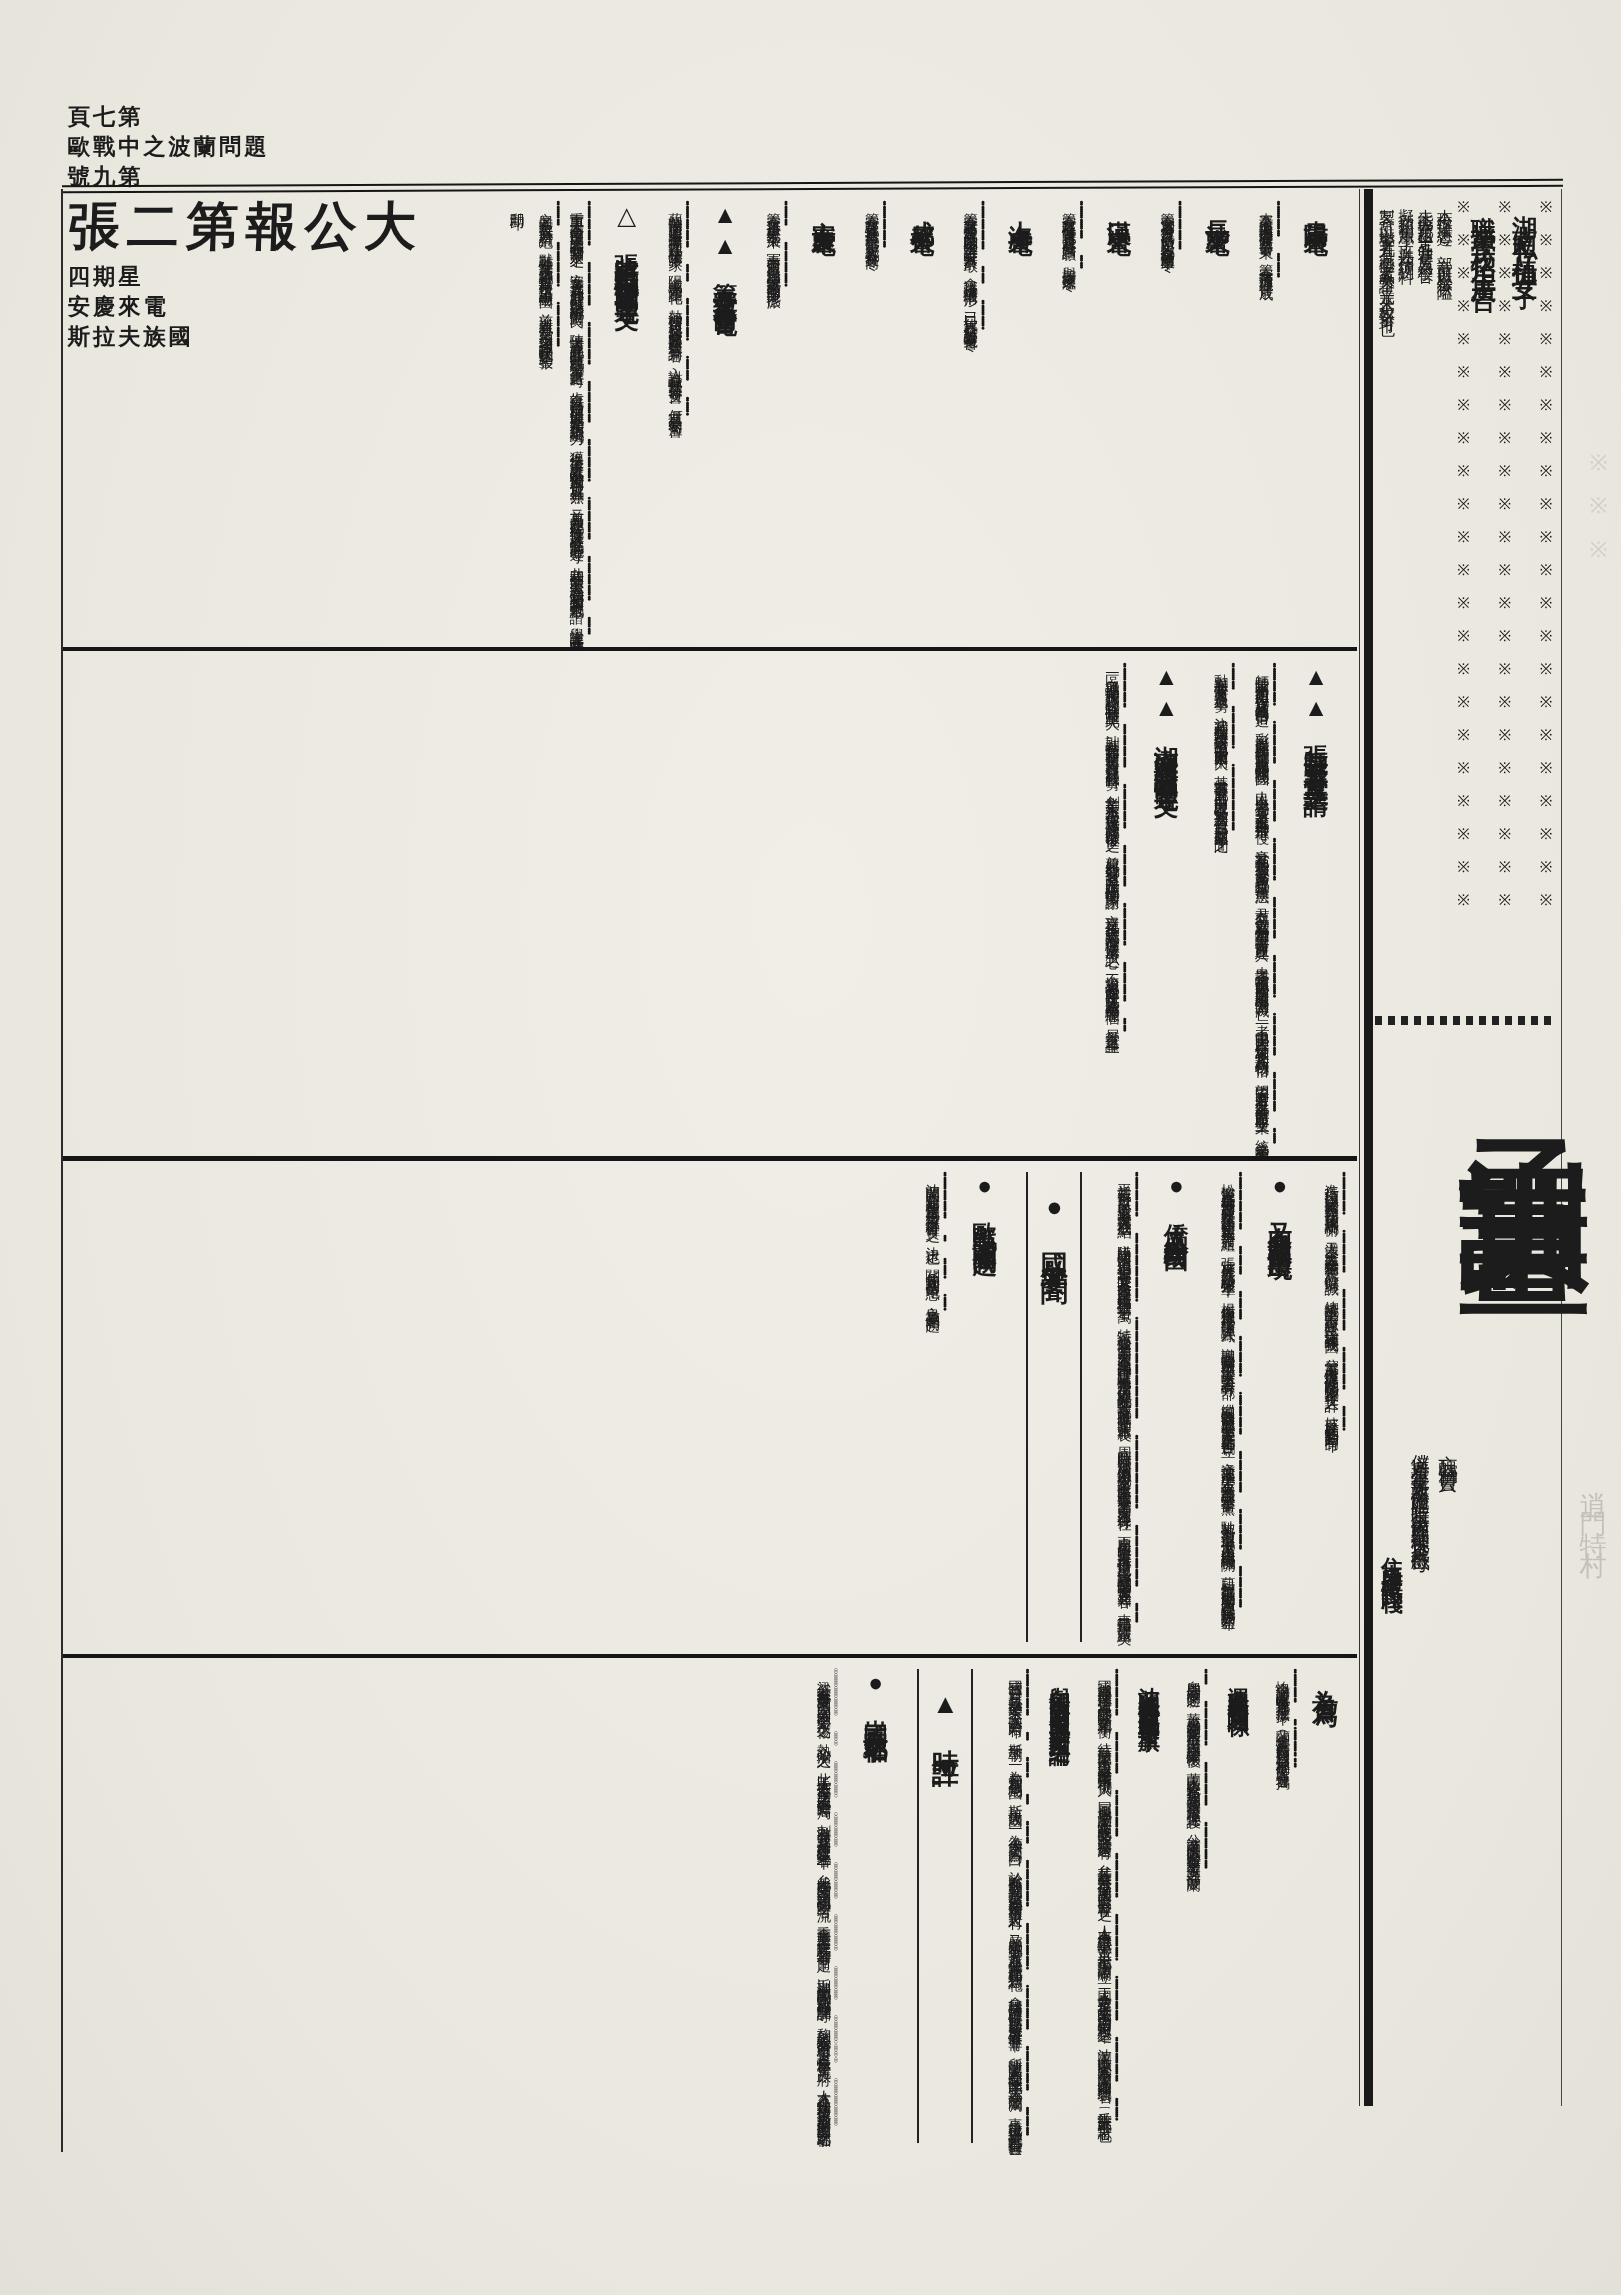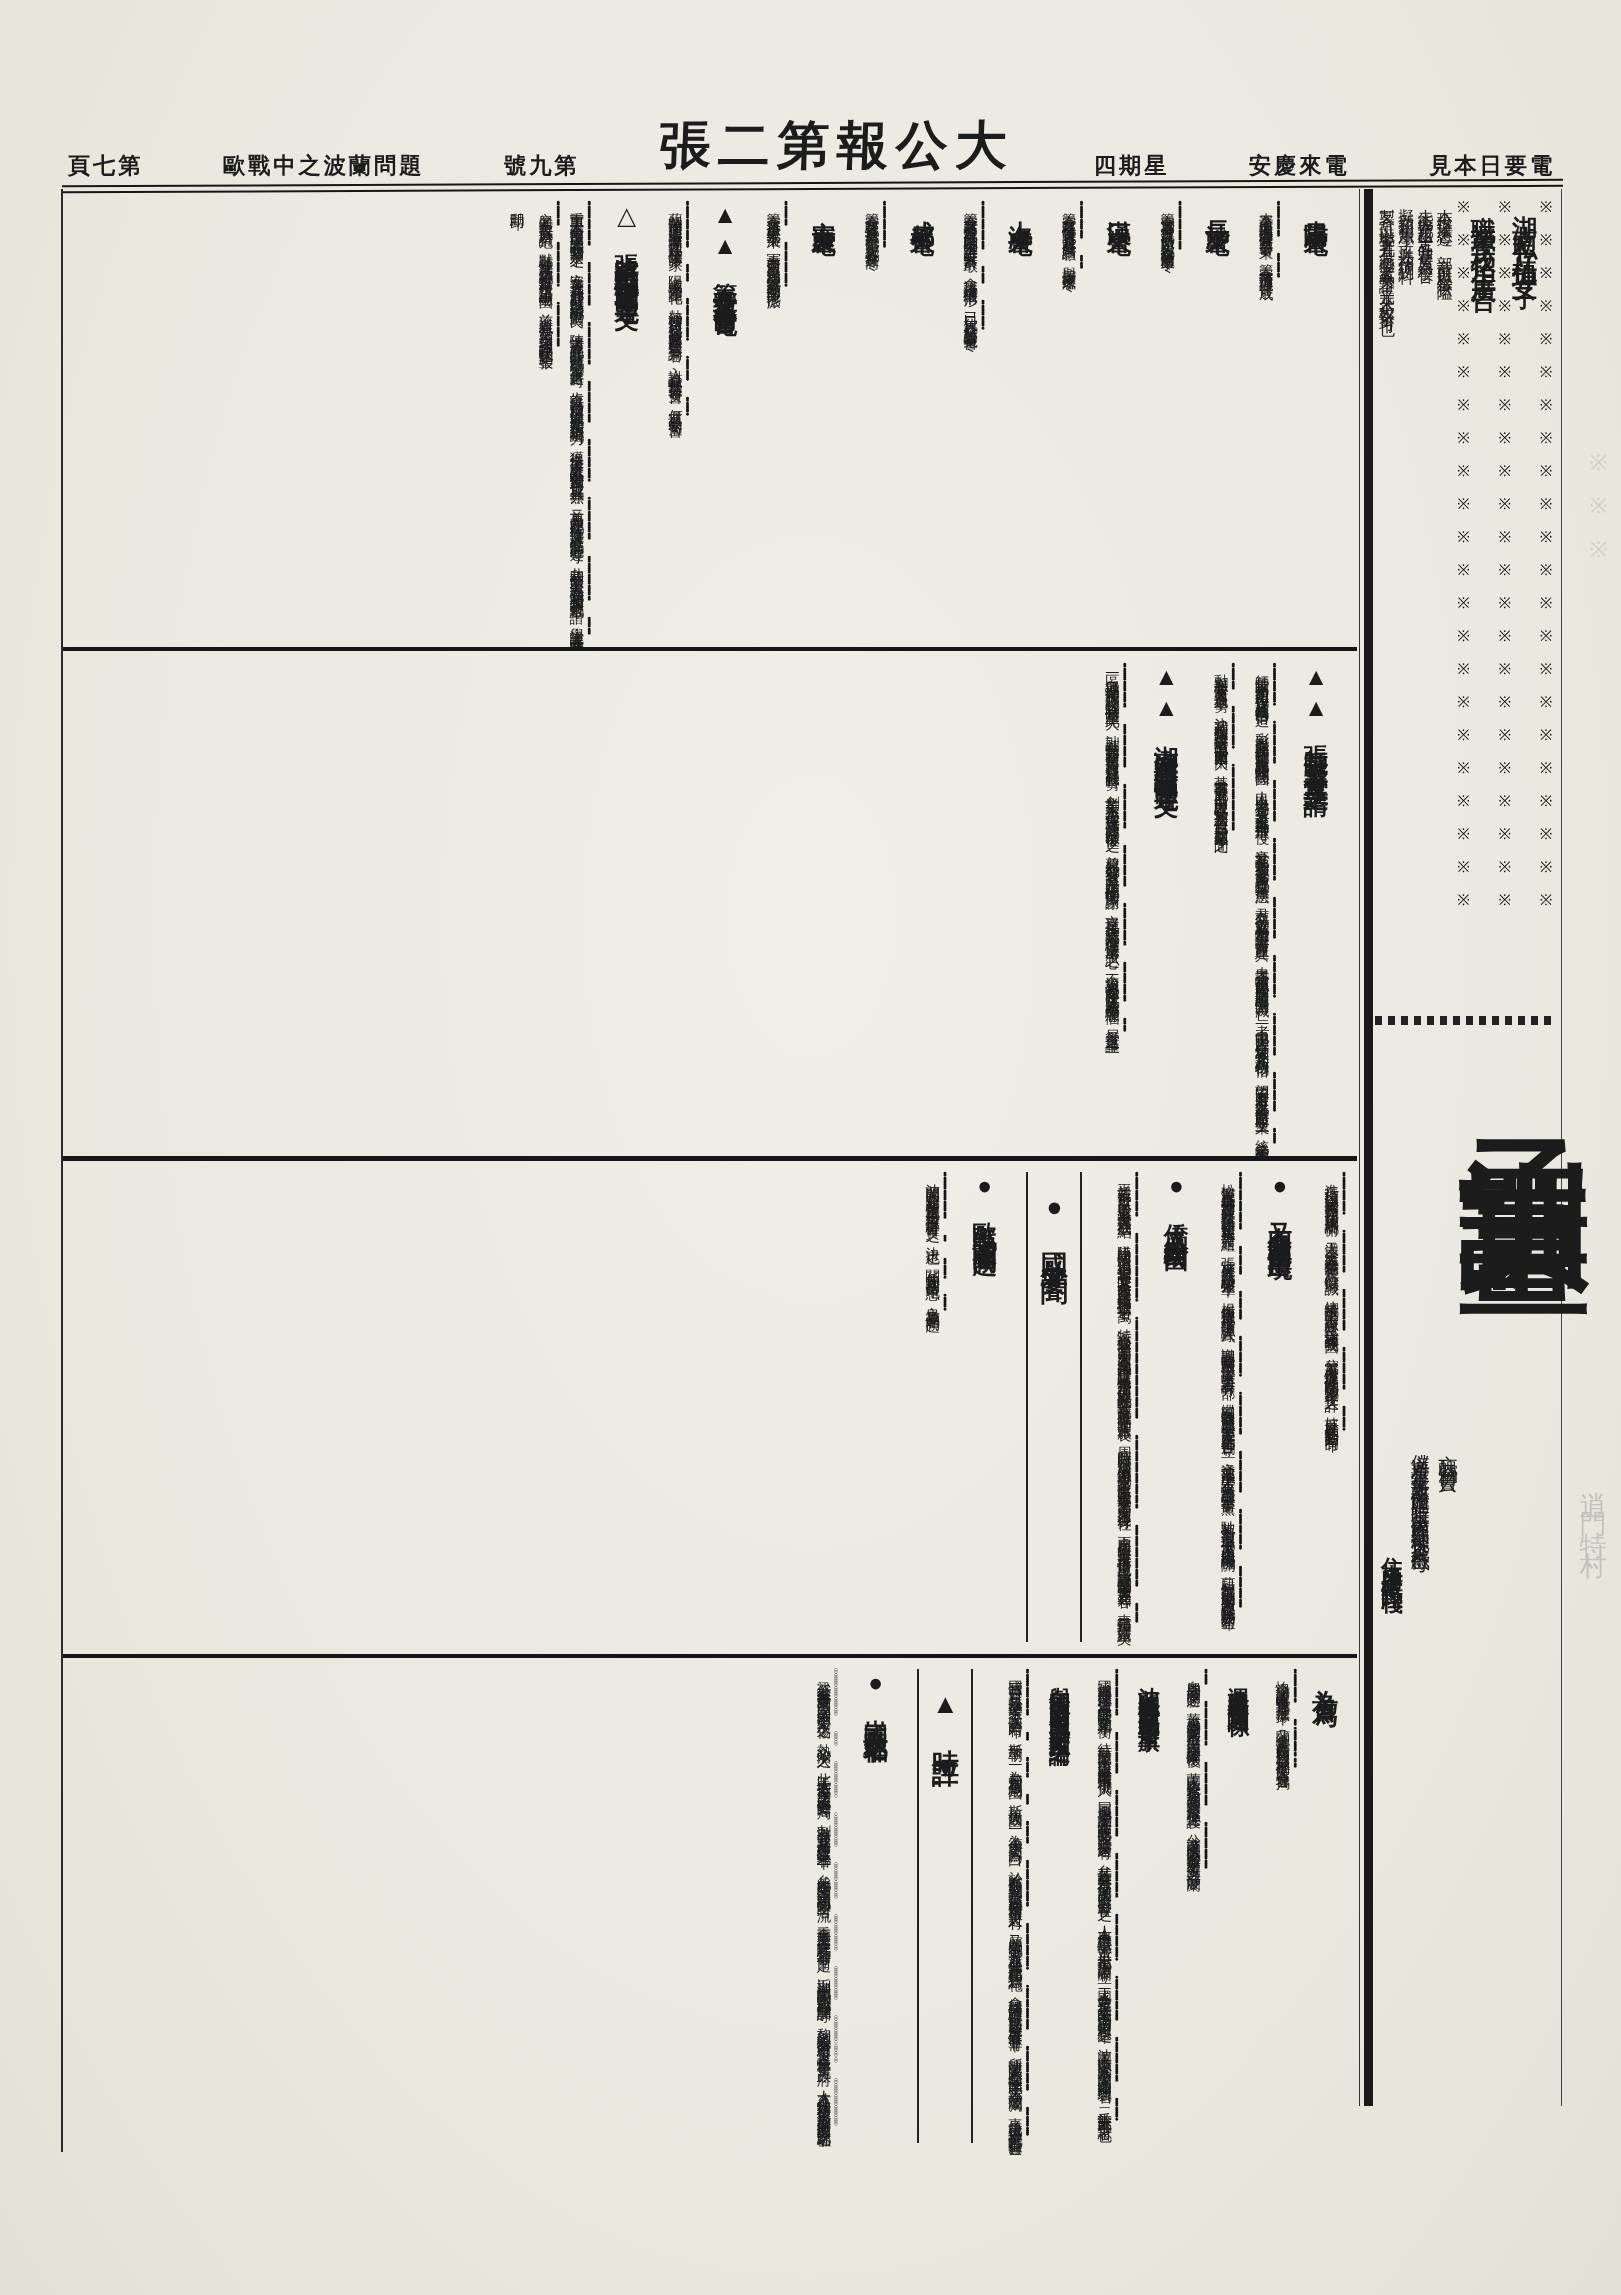--- a/index.html
+++ b/index.html
@@ -8,21 +8,21 @@
     position:relative; width:1622px; height:2295px;
     background:#edebe3;
     background-image: radial-gradient(ellipse at 50% 40%, #f0eee7 0%, #e9e7de 70%, #e3e1d7 100%);
     overflow:hidden;
     font-family:"Liberation Serif","DejaVu Serif",serif;
     color:#1c1c1c;
   }
   
   .header {
     position:absolute; top:102px; left:62px; width:1499px; height:79px;
-    display:flex; flex-direction:row; justify-content:space-between; align-items:flex-end;
+    display:flex; flex-direction:column; justify-content:space-between; align-items:flex-start;
     padding:0 5.8px;
   }
   .header .h-item { font-size:22.3px; font-weight:600; letter-spacing:2.9px; white-space:nowrap; }
   .header .masthead {
     font-size:52px; font-weight:800; letter-spacing:7.2px; white-space:nowrap;
     transform:skewX(-2deg);
   }
   .rule-top {
     position:absolute; left:62px; top:182px; width:1501px; height:8px;
     border-top:2.9px solid #161616; border-bottom:2.9px solid #161616;
@@ -104,21 +104,21 @@
 
 <div class="page">
 
   <div class="header">
     <span class="h-item">頁七第</span>
     <span class="h-item">歐戰中之波蘭問題</span>
     <span class="h-item">號九第</span>
     <span class="masthead">張二第報公大</span>
     <span class="h-item">四期星</span>
     <span class="h-item">安慶來電</span>
-    <span class="h-item">見本日要電</span>
+    <span class="h-item">斯拉夫族國</span>
   </div>
   <div class="rule-top"></div>
 
   <div class="frame-left"></div>
   <div class="main-right-line"></div>
   <div class="divider-bar"></div>
   <div class="ads-right-line"></div>
 
   <div class="main">
     <div class="band b1">

